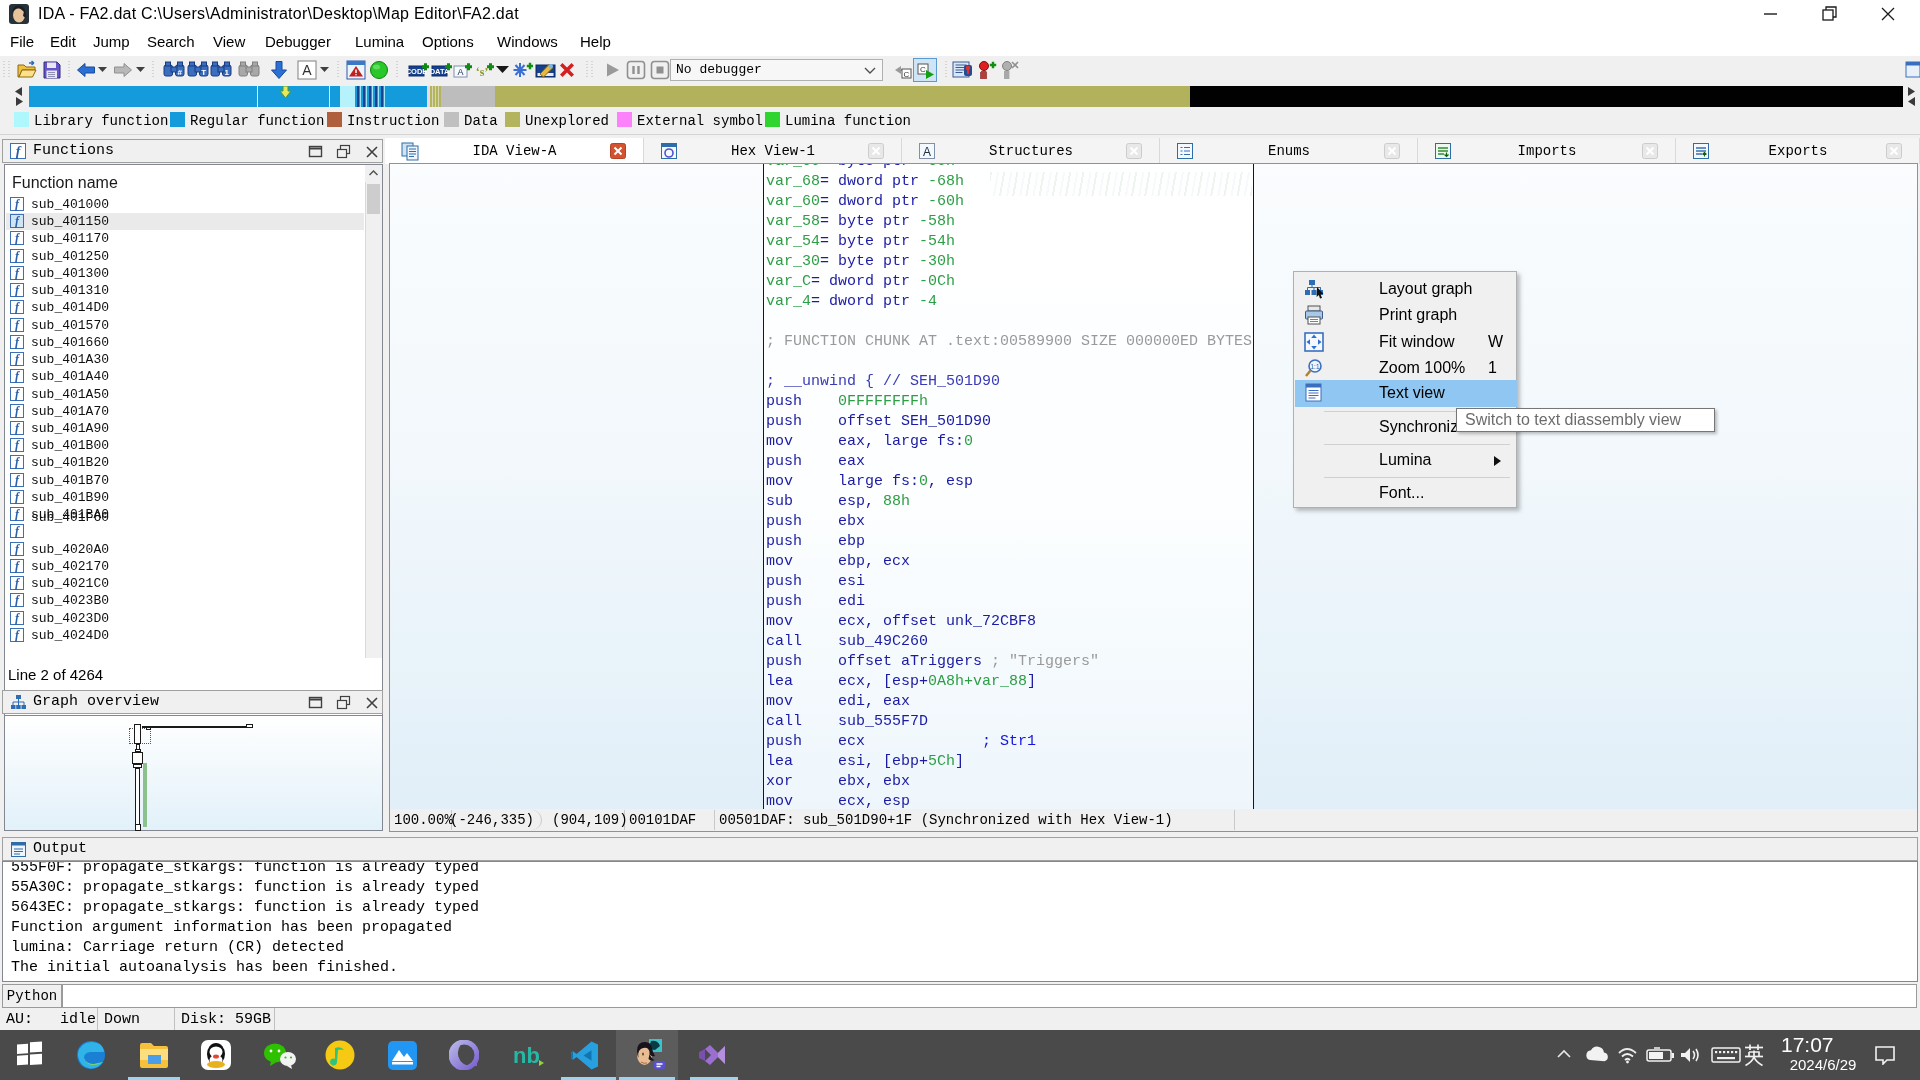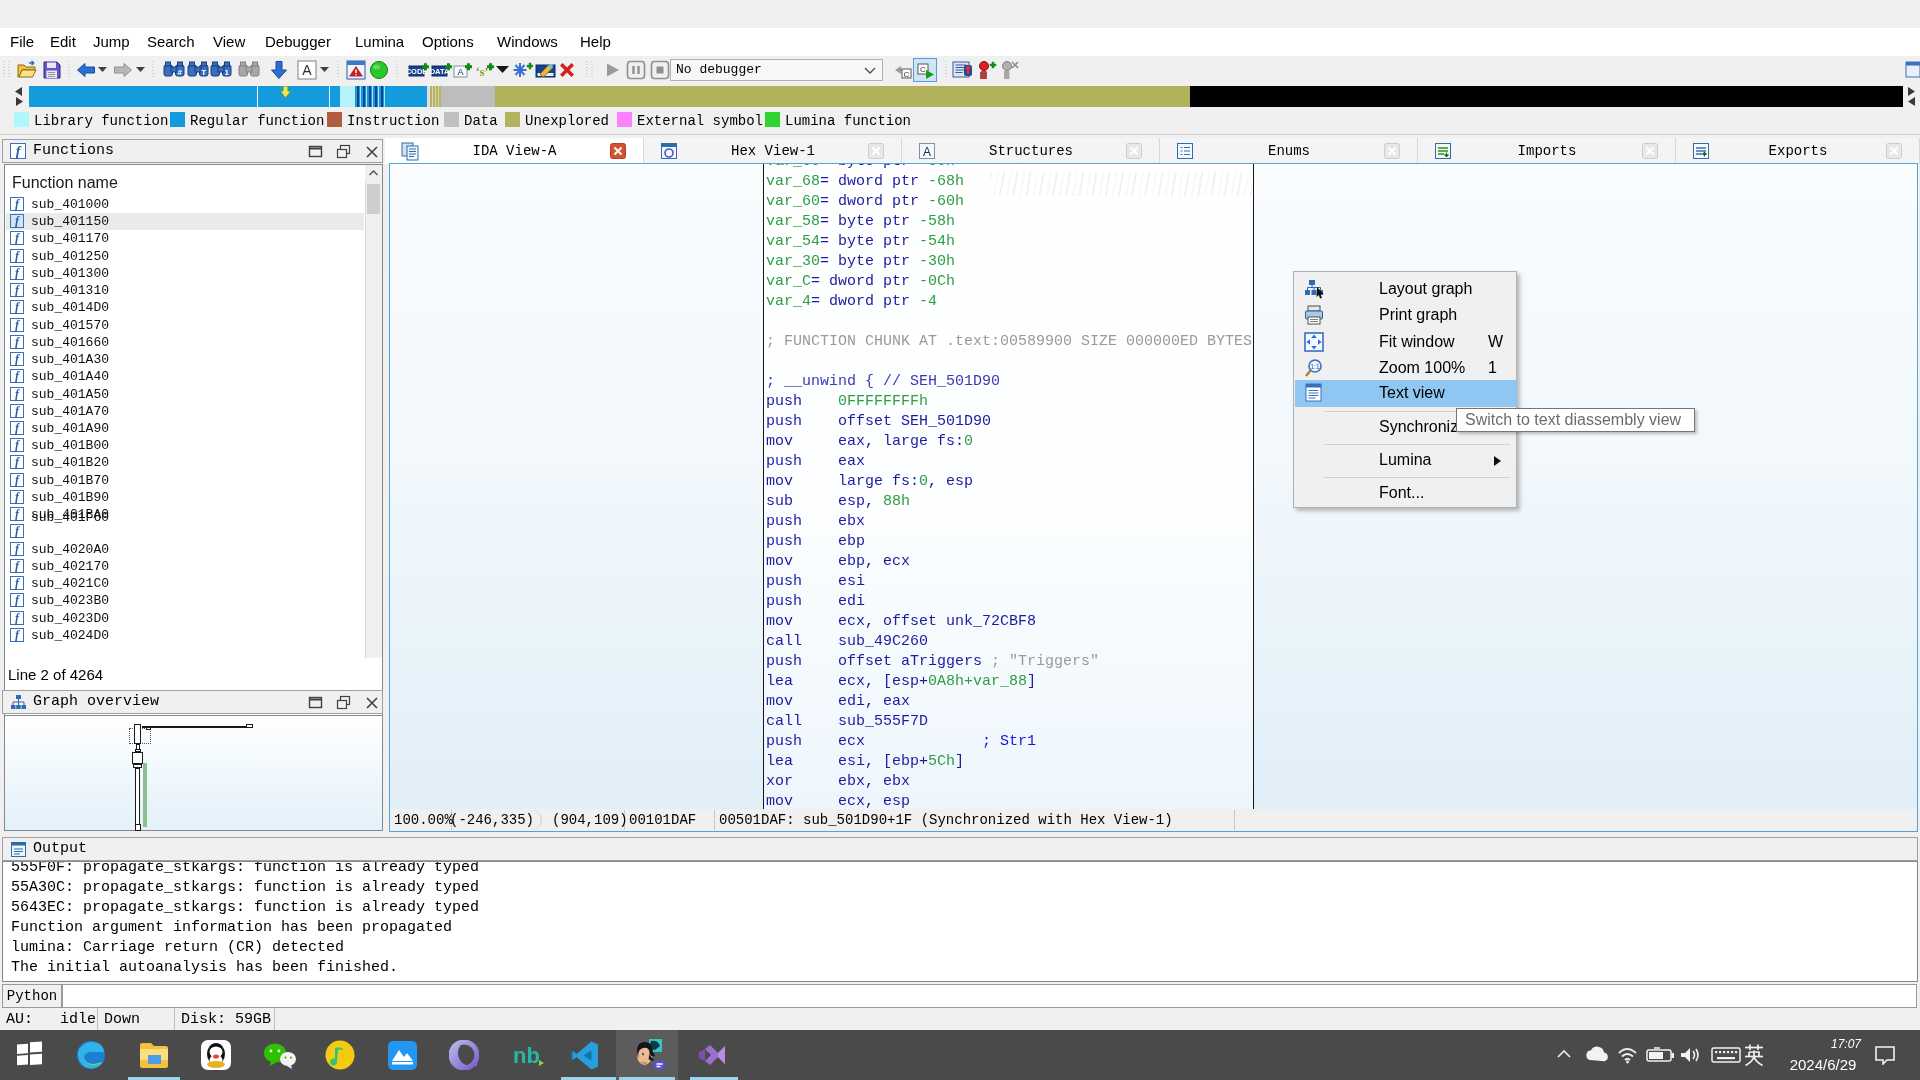--- a/index.html
+++ b/index.html
@@ -70,26 +70,46 @@
 
 #taskbar { position:absolute; left:0; top:1030px; width:1920px; height:50px; background:#4a4a4a; }
 .tbtn { position:absolute; top:0; width:62px; height:50px; }
 
 
 #ctxmenu { position:absolute; left:1293px; top:271px; width:224px; height:237px; background:#f0f0f0; border:1px solid #b0b0b0; box-shadow:3px 3px 4px rgba(0,0,0,0.25); }
 .clab { position:absolute; left:37px; top:0; height:26px; line-height:26px;margin-left:48px; }
 .ckey { position:absolute; left:194px; top:0; height:26px; line-height:26px; }
 .csep { position:absolute; left:30px; width:186px; height:1px; background:#d0d0d0; }
 
-#tooltip { position:absolute; left:1456px; top:408px; width:239px; height:24px; background:#ffffff; border:1px solid #767676; box-shadow:2px 2px 3px rgba(0,0,0,0.25); font-size:16px; line-height:22px; color:#6c6c6c; padding-left:8px; }
+#tooltip { position:absolute; left:1456px; top:408px; width:259px; height:24px; background:#ffffff; border:1px solid #767676; box-shadow:2px 2px 3px rgba(0,0,0,0.25); font-size:16px; line-height:22px; color:#6c6c6c; padding-left:8px; }
 </style>
 </head>
 <body>
 <div id="app">
 
+<div id="titlebar">
+  <svg class="abs" style="left:8px; top:3px" width="22" height="22">
+    <rect x="1" y="1" width="20" height="20" rx="3" fill="#263238"></rect>
+    <ellipse cx="11" cy="12" rx="6" ry="7.5" fill="#e8c49a"></ellipse>
+    <path d="M4 10 Q5 2 11 2.5 Q18 3 17.5 11 Q14 6 11 5.5 Q7 5 4 10z" fill="#1d1d28"></path>
+    <path d="M16 8 Q19 10 18 15 L15 13z" fill="#1d1d28"></path>
+  </svg>
+  <svg class="abs" style="left:1758px; top:0" width="26" height="28">
+        <path d="M6 14h13" stroke="#1a1a1a" stroke-width="1.4"></path>
+      </svg>
+  <svg class="abs" style="left:1816px; top:0" width="26" height="28">
+        <rect x="7" y="10" width="10" height="10" fill="none" stroke="#1a1a1a" stroke-width="1.3"></rect>
+        <path d="M10 10V7h10v10h-3" fill="none" stroke="#1a1a1a" stroke-width="1.3"></path>
+      </svg>
+  <svg class="abs" style="left:1875px; top:0" width="26" height="28">
+        <path d="M7 8l12 12M19 8L7 20" stroke="#1a1a1a" stroke-width="1.3"></path>
+      </svg>
+
+  <div id="titletext">IDA - FA2.dat C:\Users\Administrator\Desktop\Map Editor\FA2.dat</div>
+</div>
 
 <div id="menubar">
   <span class="mitem" style="left:10px">File</span>
   <span class="mitem" style="left:50px">Edit</span>
   <span class="mitem" style="left:93px">Jump</span>
   <span class="mitem" style="left:147px">Search</span>
   <span class="mitem" style="left:213px">View</span>
   <span class="mitem" style="left:265px">Debugger</span>
   <span class="mitem" style="left:355px">Lumina</span>
   <span class="mitem" style="left:422px">Options</span>
@@ -727,21 +747,21 @@
 <path d="M8 1.5 v5.5"></path>
           <path d="M16 1.5 v5.5"></path>
 <path d="M7 9 h10 v4.5"></path>
 <path d="M7 9 v4.5"></path>
 <path d="M3 13.5 h18"></path>
 <path d="M12 7.5 v7"></path>
 <path d="M12 14 Q10 19 3.5 22.5"></path>
           <path d="M12 14 Q14 19 20.5 22.5"></path>
 </g>
       </svg>
-      <div class="abs" style="left:1781px; top:4px; width:80px; height:21px; color:#fff; font-size:12px; line-height:21px; text-align:right;font-style:italic;">17:07</div>
+      <div class="abs" style="left:1781px; top:4px; width:80px; height:21px; color:#fff; font-size:21px; line-height:21px; text-align:left;">17:07</div>
       <div class="abs" style="left:1776px; top:25px; width:94px; height:20px; color:#fff; font-size:15px; line-height:20px; text-align:center;">2024/6/29</div>
       <svg class="abs" style="left:1874px; top:15px" width="24" height="20">
 <path d="M2 2 h18 v13 h-7 l-4 4 v-4 H2z" fill="none" stroke="#f2f2f2" stroke-width="1.6"></path>
       </svg>
       <div class="abs" style="left:128px; top:47px; width:52px; height:3px; background:#9bd4ee;"></div>
     </div>
 
 <div id="ctxmenu">
       <div style="position:absolute; left:1px; top:108px; width:222px; height:27px; background:#8fc7f2;"></div>
       <div class="csep" style="top:139px;"></div>

